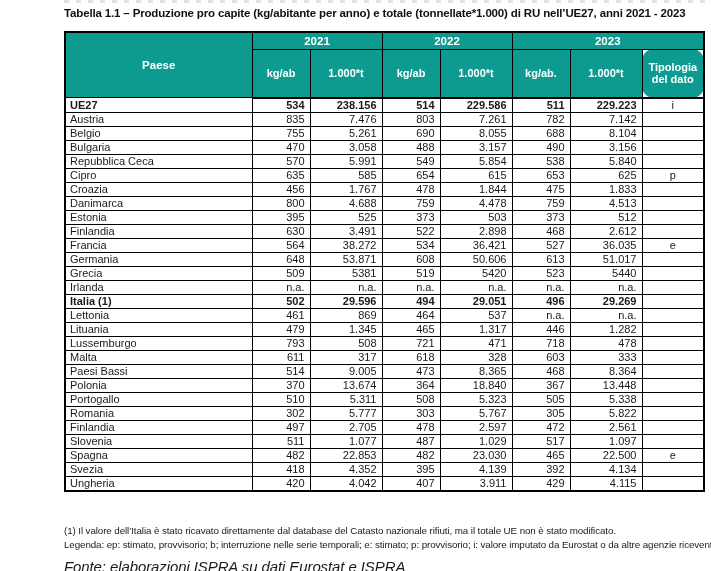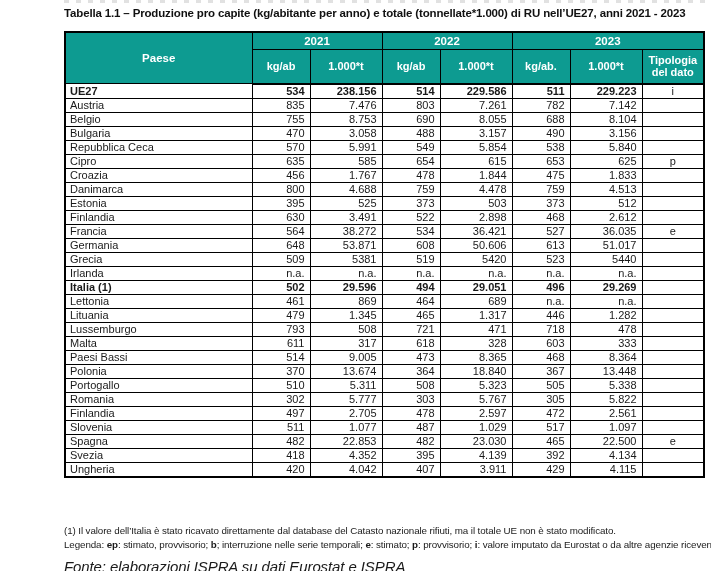--- a/index.html
+++ b/index.html
@@ -42,21 +42,21 @@
   .prod thead th {
     background: #0d9b91;
     color: #ffffff;
     font-weight: bold;
     text-align: center;
     padding: 0 8px;
   }
   .prod thead tr.year-row th { height: 17px; font-size: 11.5px; }
   .prod thead tr.unit-row th { height: 30px; font-size: 11px; line-height: 1.15; }
   .prod thead th.paese-h { font-size: 11.5px; }
-  .prod thead th.tip-h { white-space: normal; padding: 4px 6px; }
+  .prod thead th.tip-h { white-space: normal; padding: 11px 6px; border-radius: 12px; }
   .prod thead tr.unit-row th { border-bottom: 2px solid #000; }
 
   .prod tbody td {
     height: 13.7px;
     font-size: 11px;
     line-height: 13px;
     padding: 0 4px;
   }
   .prod td.paese { text-align: left; padding-left: 4px; }
   .prod td.num  { text-align: right; padding-right: 5px; }
@@ -65,21 +65,21 @@
 
   .footnote {
     position: absolute; left: 30px; width: 670px;
     font-size: 9.8px; letter-spacing: -0.1px;
     white-space: nowrap;
   }
   .fn-nb    { top: 500px; }
   .fn-note1 { top: 515px; }
   .fn-legend{ top: 529px; }
   .fn-fonte { top: 543px; font-style: italic; font-size: 15px; }
-  .fn-legend .b { font-weight: bold; text-align: right; }
+  .fn-legend .b { font-weight: normal; text-align: right; }
 </style>
 </head>
 <body>
 
 <div class="page">
 
   <div class="top-artifact"></div>
 
   <div class="title">Tabella 1.1 – Produzione pro capite (kg/abitante per anno) e totale (tonnellate*1.000) di RU nell’UE27, anni 2021 - 2023</div>
 
@@ -128,21 +128,21 @@
           <td class="num">7.476</td>
           <td class="num">803</td>
           <td class="num">7.261</td>
           <td class="num">782</td>
           <td class="num">7.142</td>
           <td class="tip"></td>
         </tr>
         <tr>
           <td class="paese">Belgio</td>
           <td class="num">755</td>
-          <td class="num">8.753</td>
+          <td class="num">5.261</td>
           <td class="num">690</td>
           <td class="num">8.055</td>
           <td class="num">688</td>
           <td class="num">8.104</td>
           <td class="tip"></td>
         </tr>
         <tr>
           <td class="paese">Bulgaria</td>
           <td class="num">470</td>
           <td class="num">3.058</td>
@@ -260,21 +260,21 @@
           <td class="num">29.051</td>
           <td class="num">496</td>
           <td class="num">29.269</td>
           <td class="tip"></td>
         </tr>
         <tr>
           <td class="paese">Lettonia</td>
           <td class="num">461</td>
           <td class="num">869</td>
           <td class="num">464</td>
-          <td class="num">689</td>
+          <td class="num">537</td>
           <td class="num">n.a.</td>
           <td class="num">n.a.</td>
           <td class="tip"></td>
         </tr>
         <tr>
           <td class="paese">Lituania</td>
           <td class="num">479</td>
           <td class="num">1.345</td>
           <td class="num">465</td>
           <td class="num">1.317</td>

